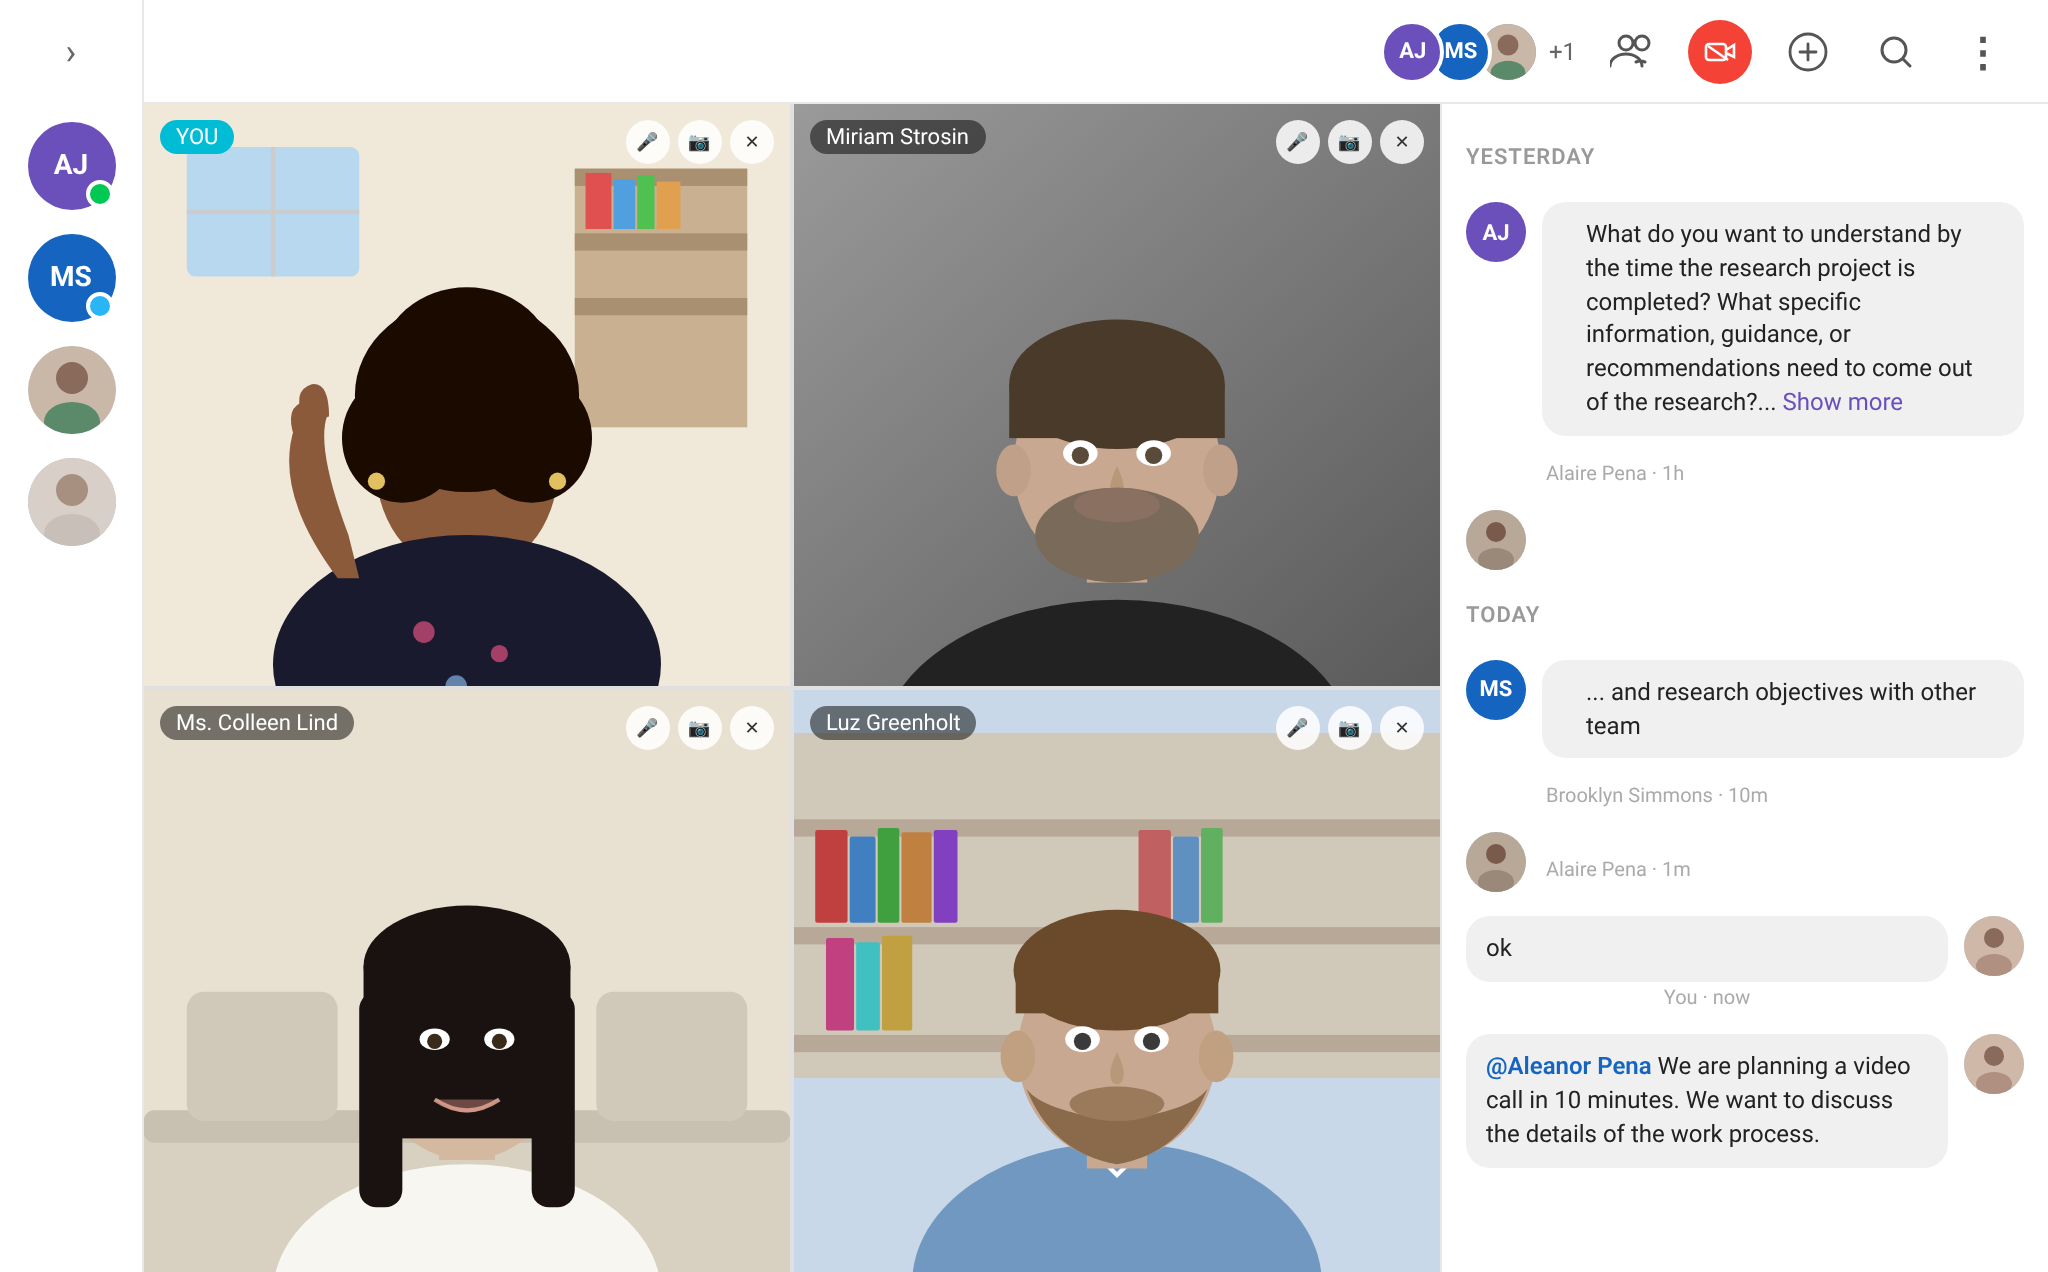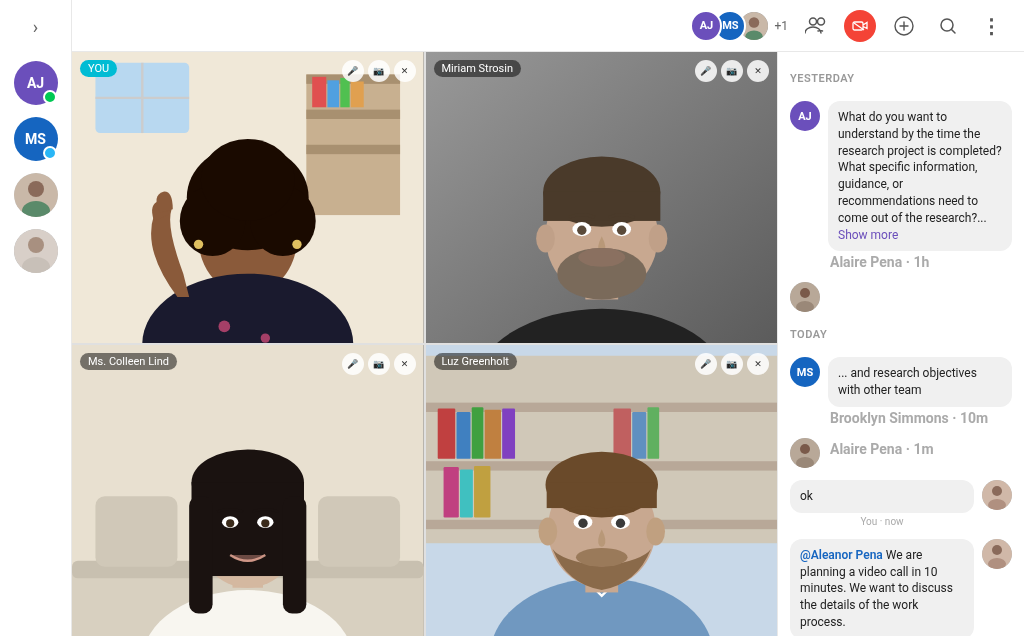--- a/index.html
+++ b/index.html
@@ -280,21 +280,21 @@
       color: #333;
       cursor: pointer;
     }
 
     .video-ctrl-close {
       background: rgba(255,255,255,0.85);
     }
 
     
     .chat-panel {
-      width: 247px;
+      width: 304px;
       background: #fff;
       border-left: 1px solid #e8e8e8;
       display: flex;
       flex-direction: column;
       flex-shrink: 0;
     }
 
     .chat-messages {
       flex: 1;
       overflow-y: auto;
@@ -341,21 +341,21 @@
     .msg-avatar-ms { background: #1565c0; }
 
     .msg-content {
       flex: 1;
       min-width: 0;
     }
 
     .msg-bubble {
       background: #f0f0f0;
       border-radius: 12px;
-      padding: 8px 10px;
+      padding: 8px 22px;
       font-size: 12px;
       color: #222;
       line-height: 1.4;
     }
 
     .msg-bubble-right {
       background: #f0f0f0;
       border-radius: 12px;
       padding: 8px 10px;
       font-size: 12px;
@@ -363,25 +363,24 @@
       line-height: 1.4;
     }
 
     .msg-bubble .show-more {
       color: #6b4fbb;
       cursor: pointer;
       font-size: 12px;
     }
 
     .msg-meta {
-      font-size: 14px;
+      font-size: 10px;
       color: #aaa;
-      margin-top: 3px;
+      margin-top: 14px;
       padding-left: 2px;
-      font-weight: bold;
     }
 
     .msg-meta-right {
       font-size: 10px;
       color: #aaa;
       margin-top: 3px;
       text-align: center;
     }
 
     .msg-avatar-photo-small {

